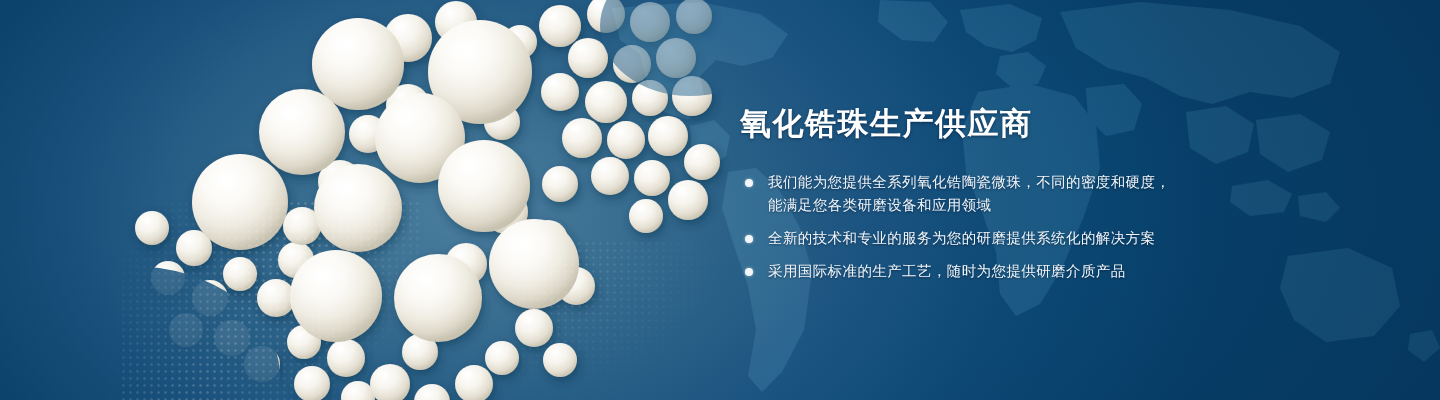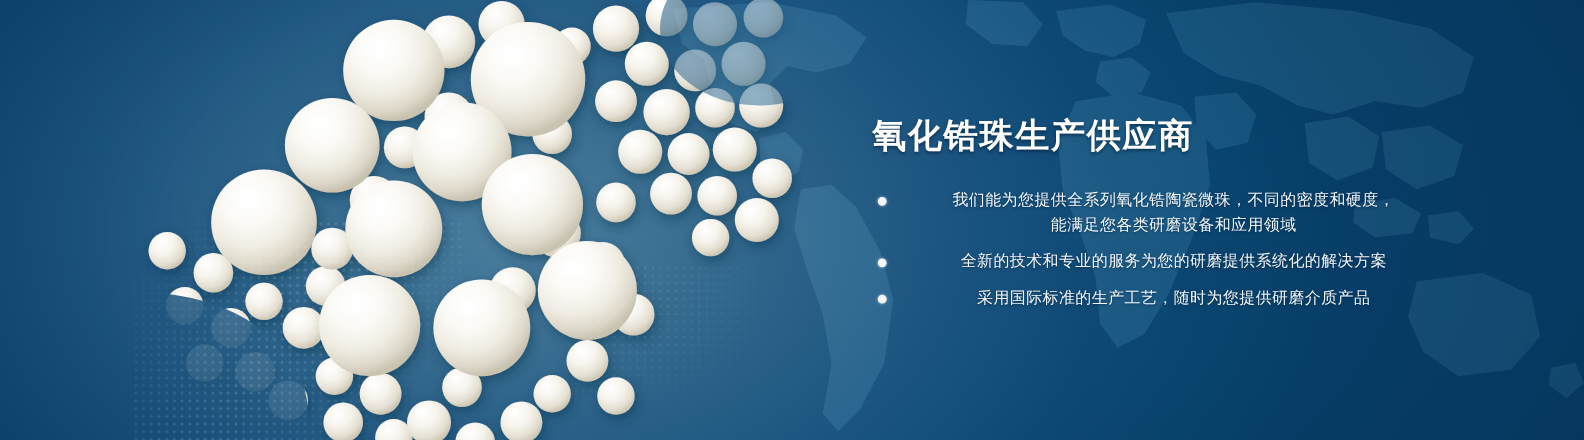--- a/index.html
+++ b/index.html
@@ -72,33 +72,33 @@
     background-size:7px 7px;
     -webkit-mask-image:radial-gradient(ellipse at 20% 20%, rgba(0,0,0,.9) 0%, rgba(0,0,0,0) 72%);
             mask-image:radial-gradient(ellipse at 20% 20%, rgba(0,0,0,.9) 0%, rgba(0,0,0,0) 72%);
     opacity:.6;
     pointer-events:none;
   }
 
   
   .copy {
     position:absolute;
-    left:793px; top:104px;
+    left:740px; top:104px;
     width:520px;
   }
   .headline {
     font-size:31px;
     font-weight:700;
     line-height:40px;
     color:#ffffff;
     letter-spacing:1.5px;
     text-shadow:0 1px 3px rgba(0,20,45,.55);
     white-space:nowrap;
   }
-  .bullets { margin-top:27px;text-align:center; }
+  .bullets { margin-top:27px; }
   .bullet {
     position:relative;
     padding-left:28px;
     margin-bottom:10px;
     font-size:14.5px;
     line-height:23px;
     color:#f2f6fa;
     letter-spacing:.4px;
     text-shadow:0 1px 2px rgba(0,20,45,.5);
   }

